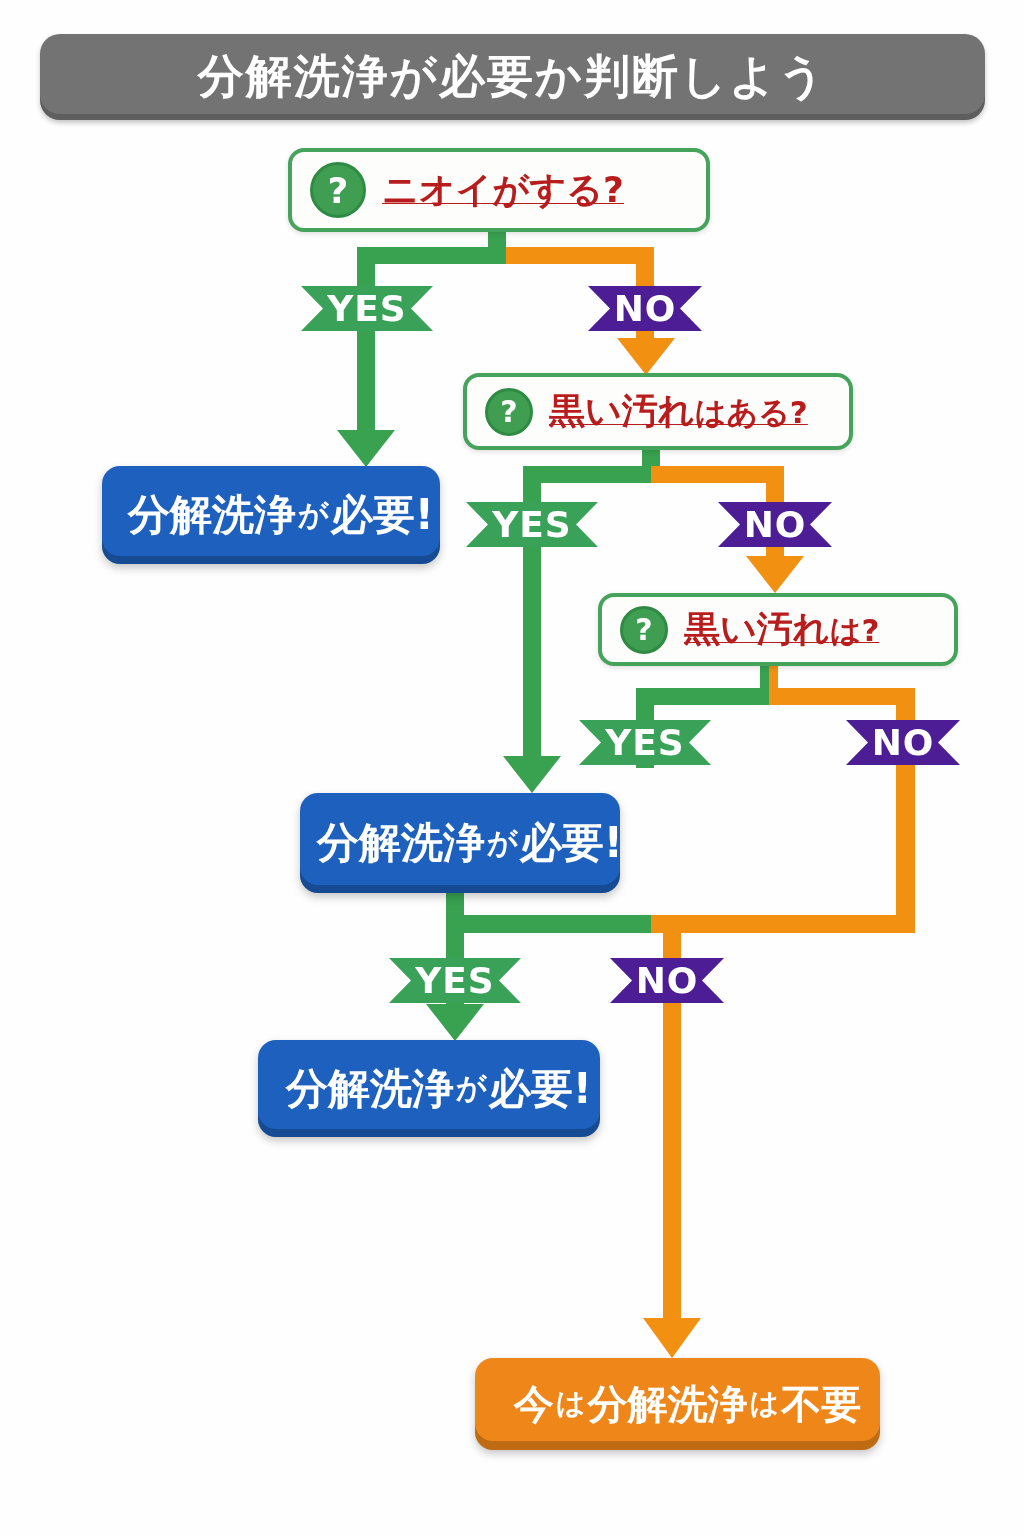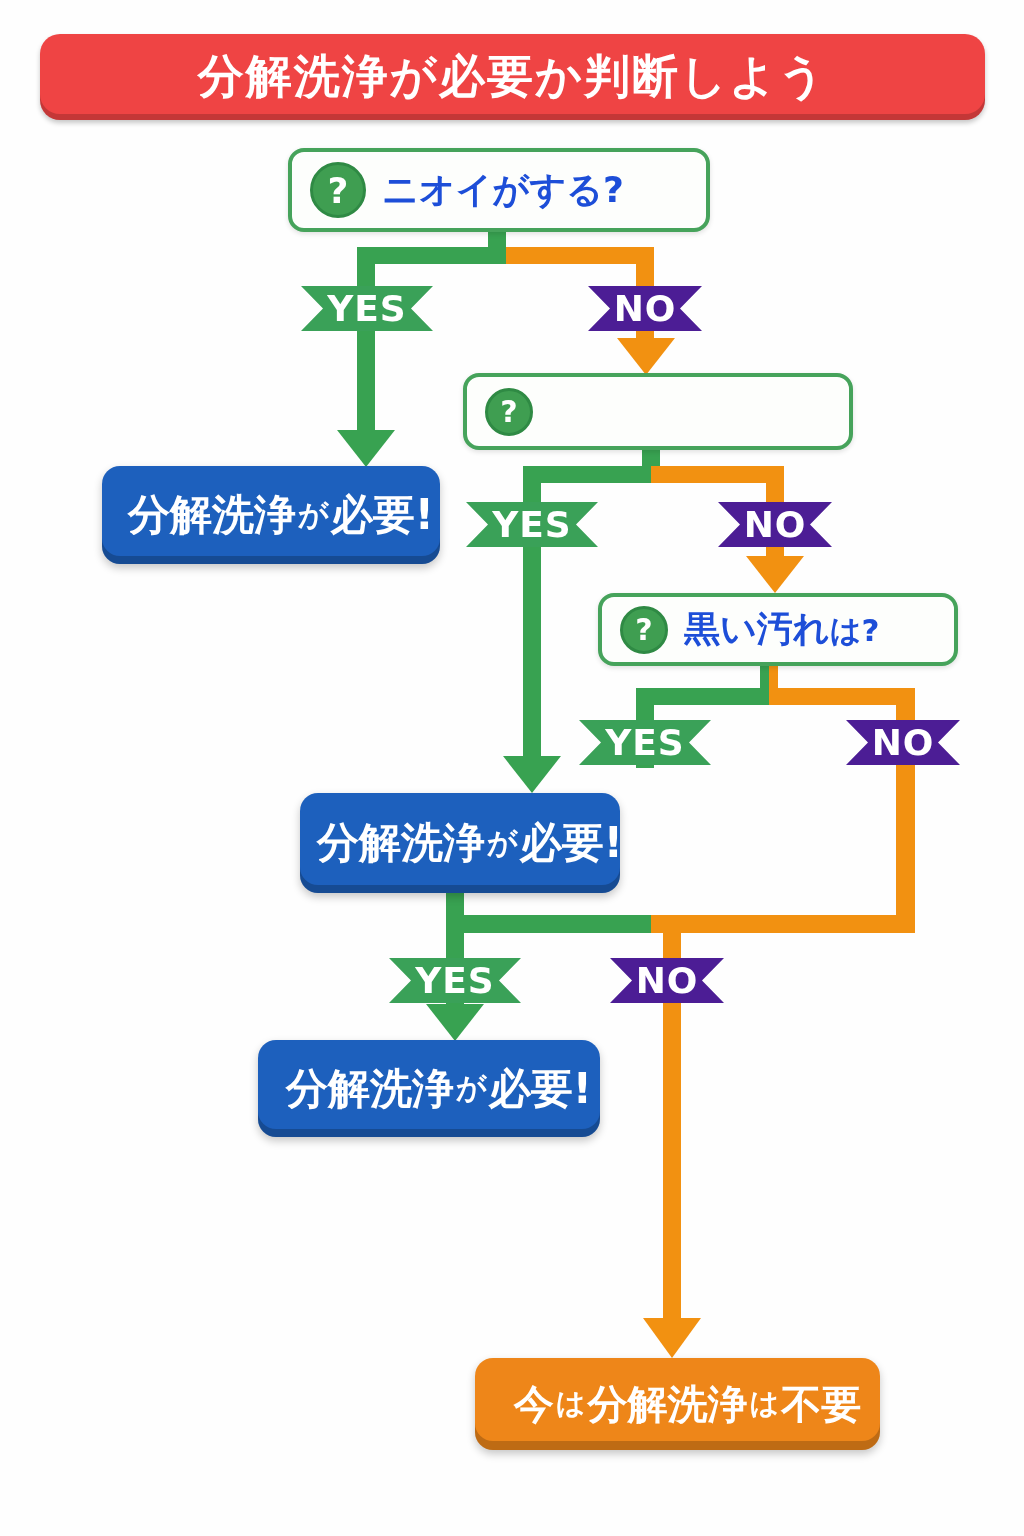--- a/index.html
+++ b/index.html
@@ -3,21 +3,21 @@
 <meta charset="utf-8">
 <style>
   html,body{margin:0;padding:0;background:#ffffff;}
   .canvas{
     position:relative;width:1024px;height:1536px;background:#fefefe;
     font-family:"DejaVu Sans","Liberation Sans",sans-serif;overflow:hidden;
   }
   
   .title{
     position:absolute;left:40px;top:34px;width:945px;height:86px;
-    background:#ef4444;border-radius:20px;color:#fff;font-weight:bold;font-size:46px;
+    background:#737373;border-radius:20px;color:#fff;font-weight:bold;font-size:46px;
     display:flex;align-items:center;justify-content:center;letter-spacing:2px;
     box-shadow:inset 0 -6px 0 rgba(0,0,0,.18), 0 3px 5px rgba(0,0,0,.22);
     z-index:4;
   }
   
   .seg{position:absolute;z-index:1;}
   .seg.g{background:#38a251;}
   .seg.o{background:#f29111;}
   .arrowhead{position:absolute;width:58px;height:37px;z-index:2;
     clip-path:polygon(50% 100%,0 0,100% 0);}
@@ -41,21 +41,21 @@
     display:flex;align-items:center;gap:16px;padding:0 18px 0 18px;
     box-shadow:0 2px 5px rgba(0,0,0,.12);
   }
   .qicon{
     flex:0 0 auto;border-radius:50%;background:#3f9e51;border:3px solid #2f8a44;
     color:#fff;font-weight:bold;display:flex;align-items:center;justify-content:center;
     box-sizing:border-box;
   }
   .qicon.lg{width:56px;height:56px;font-size:36px;}
   .qicon.md{width:48px;height:48px;font-size:30px;}
-  .qtext{color:#1d4ed8;font-weight:bold;white-space:nowrap;}
+  .qtext{color:#b91c1c;font-weight:bold;white-space:nowrap;text-decoration:underline;}
   .qtext .main{font-size:36px;}
   .qtext .suffix{font-size:31px;}
   
   .result{
     position:absolute;z-index:4;border-radius:18px;color:#fff;font-weight:bold;
     display:flex;align-items:baseline;justify-content:center;white-space:nowrap;
     box-shadow:0 4px 8px rgba(0,0,0,.22);
     padding-left:20px;
   }
   .result.blue{background:#1d60bd;box-shadow:inset 0 -8px 0 rgba(0,0,0,.22),0 4px 8px rgba(0,0,0,.22);}
@@ -120,20 +120,23 @@
       </span>
     <span class="qtext">
       <span class="main">ニオイがする?</span><span class="suffix"></span>
     </span>
   </div>
 
   <div class="qbox" style="left:463px;top:373px;width:390px;height:77px;">
     <span class="qicon md">
         <span>?</span>
       </span>
+    <span class="qtext">
+      <span class="main">黒い汚れ</span><span class="suffix">はある?</span>
+    </span>
   </div>
 
   <div class="qbox" style="left:598px;top:593px;width:360px;height:73px;">
     <span class="qicon md">
         <span>?</span>
       </span>
     <span class="qtext">
       <span class="main">黒い汚れ</span><span class="suffix">は?</span>
     </span>
   </div>

